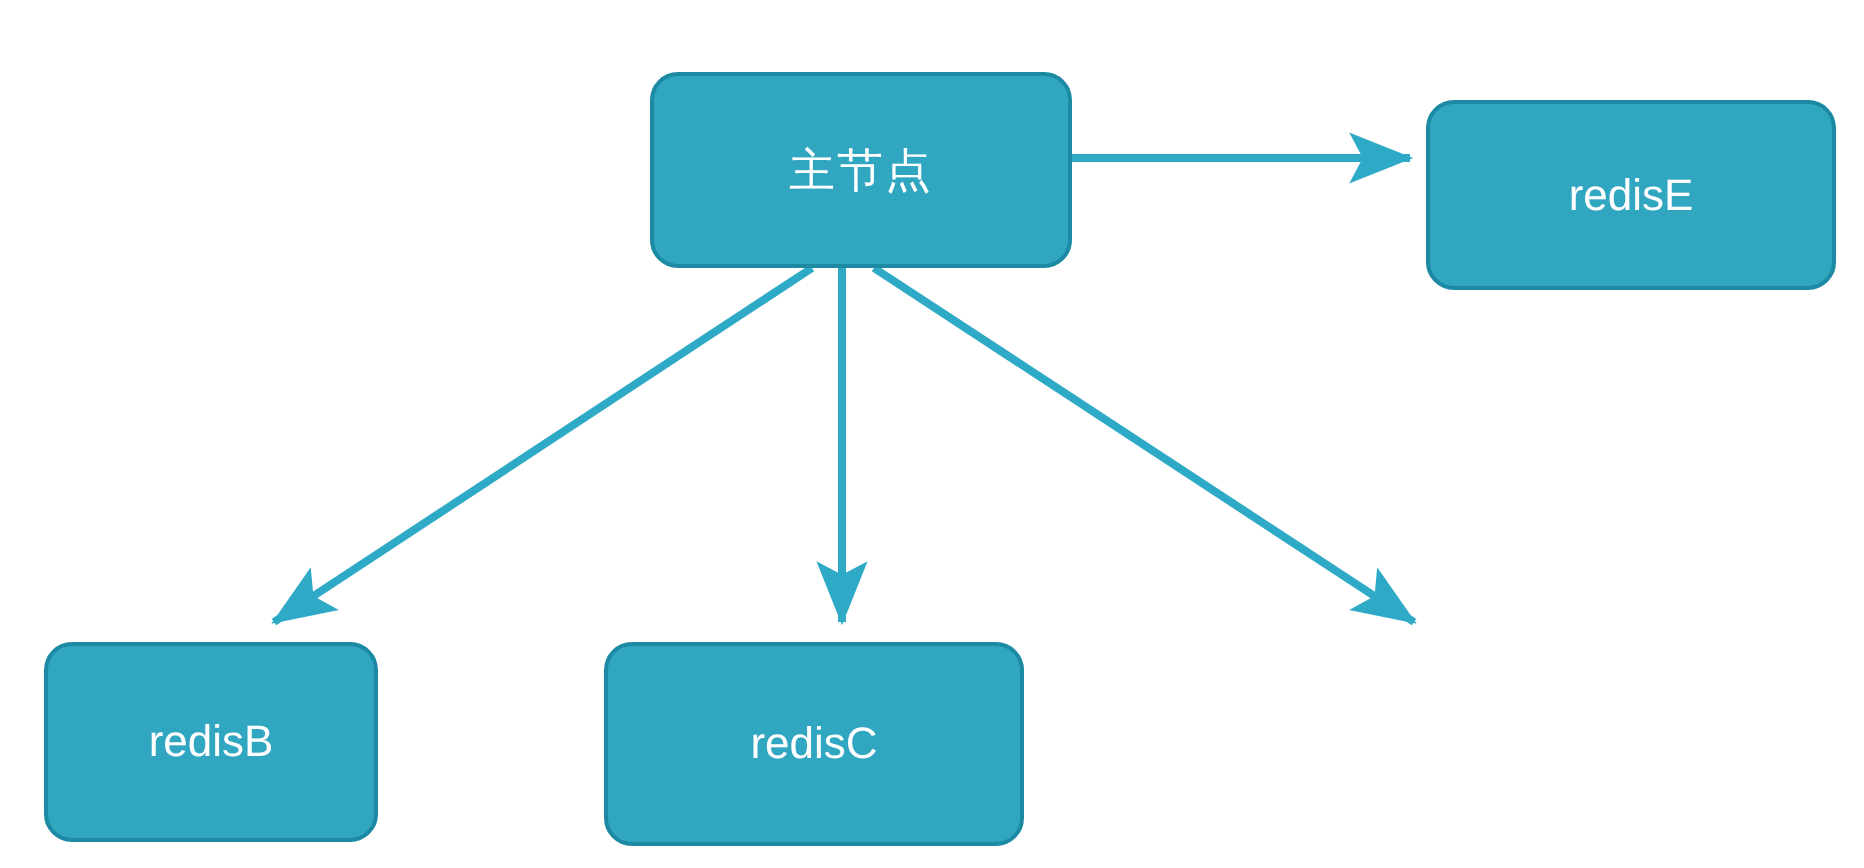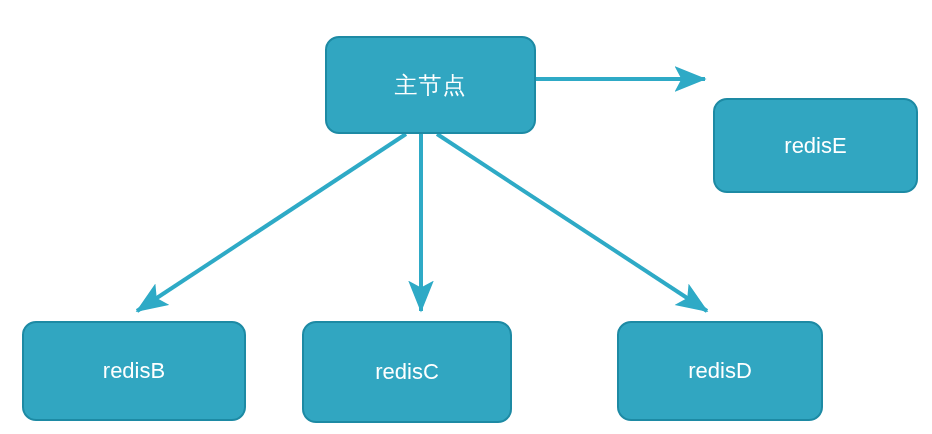--- a/index.html
+++ b/index.html
@@ -51,22 +51,22 @@
   }
   .node-line.en {
     font-size: 22px;
   }
   .node-single {
     font-size: 22px;
   }
 
   
   #node-redisA { left: 325px; top: 36px;  width: 211px; height: 98px;  }
-  #node-redisE { left: 713px; top: 50px;  width: 205px; height: 95px; margin-top: 48px;  }
-  #node-redisB { left: 22px;  top: 321px; width: 224px; height: 100px; }
+  #node-redisE { left: 713px; top: 50px;  width: 205px; height: 95px;  }
+  #node-redisB { left: 22px;  top: 321px; width: 167px; height: 100px; }
   #node-redisC { left: 302px; top: 321px; width: 210px; height: 102px; }
   #node-redisD { left: 617px; top: 321px; width: 206px; height: 100px; }
 </style>
 </head>
 <body>
 
 <div id="canvas">
 
   <svg id="edge-layer" viewBox="0 0 932 434" width="932" height="434" xmlns="http://www.w3.org/2000/svg">
     <defs>
@@ -93,17 +93,14 @@
   </div>
 
   <div class="node" id="node-redisB">
     <span class="node-single">redisB</span>
   </div>
 
   <div class="node" id="node-redisC">
     <span class="node-single">redisC</span>
   </div>
 
-  <div class="node" id="node-redisD">
-    <span class="node-single">redisD</span>
-  </div>
 
 </div>
 
 </body></html>

